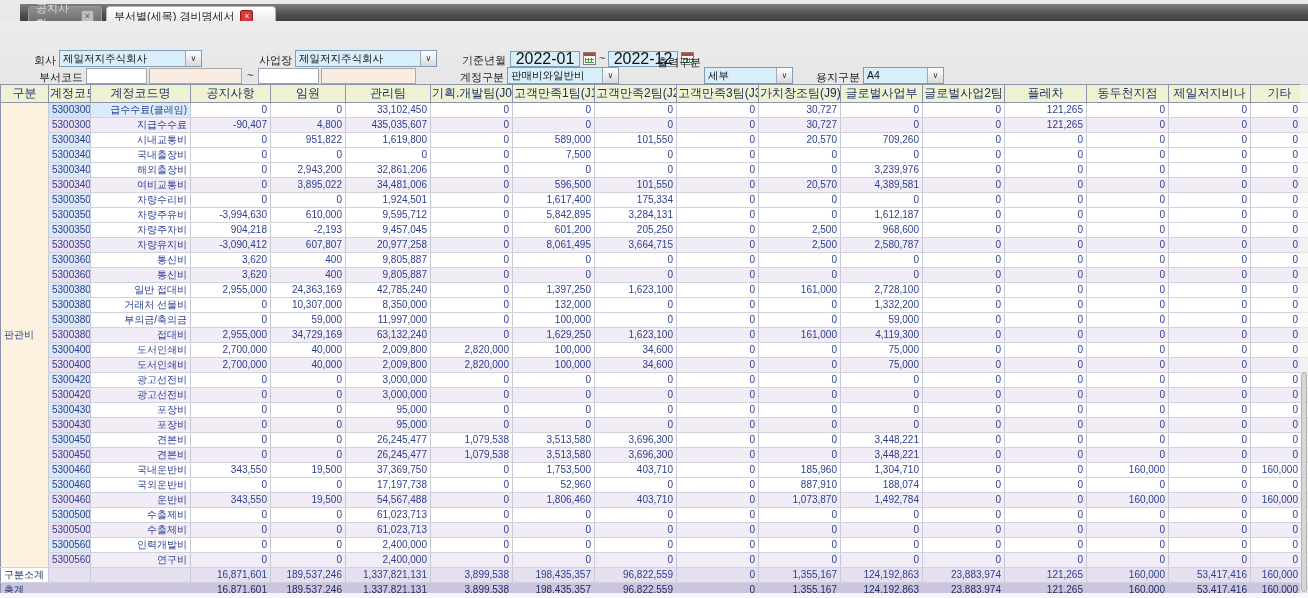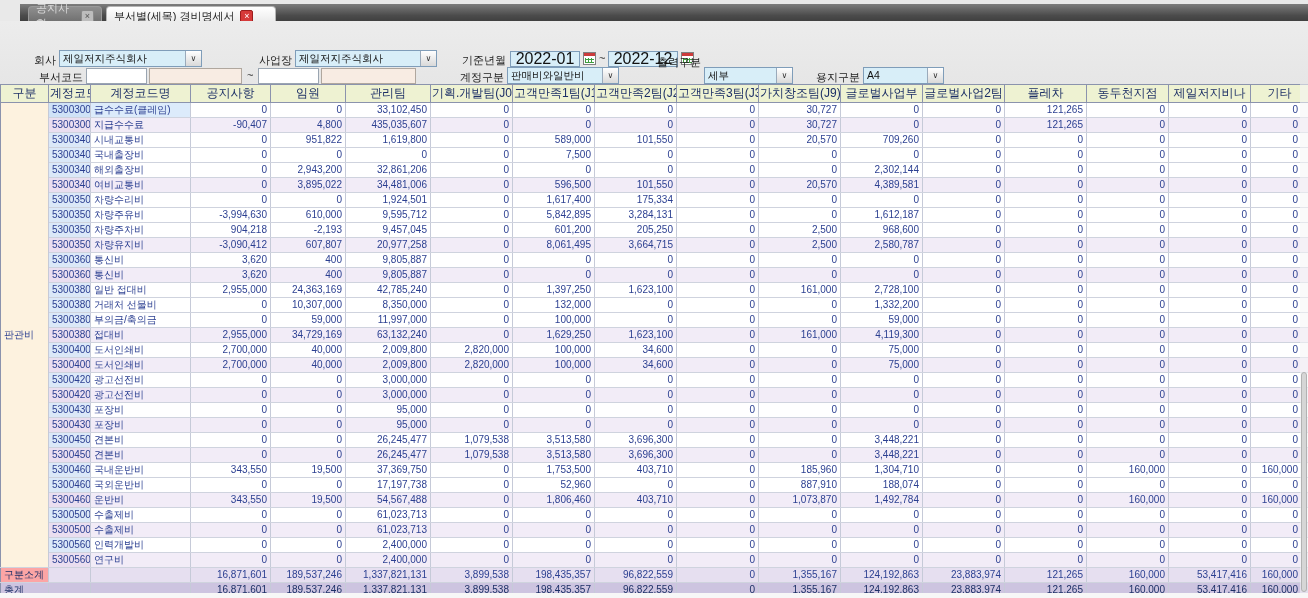--- a/index.html
+++ b/index.html
@@ -51,25 +51,25 @@
        border:1px solid #8b93ad;padding:0 1px;text-align:center;overflow:hidden;white-space:nowrap;cursor:pointer;}
   table.grid td{height:14px;line-height:14px;border-right:1px solid #c6cad8;border-bottom:1px solid #cfd3de;
        padding:0 3px;overflow:hidden;white-space:nowrap;color:#2b3f91;box-sizing:content-box;cursor:default;}
   table.grid td:last-child{padding-right:10px;}
   tr.r-normal{background:#ffffff;}
   tr.r-summary{background:#f2ecf7;}
   td.code{background:#dbe8f8;text-align:left;}
   tr.r-summary td.code{background:#eadef0;}
   tr.r-selected td.code{background:#cfe2f7;}
   tr.r-selected td.name{background:#dcebfb;}
-  td.name{}
+  td.name{text-align:right;}
   td.num{text-align:right;}
   td.group{background:#fdf2df;vertical-align:middle;text-align:left;padding-left:5px;color:#2a2a3a;}
   tr.r-subtotal td{background:#e6dff0;color:#2b3f91;}
-  tr.r-subtotal td.rowlabel{background:#fca5a5;color:#1c2f66;text-align:left;}
+  tr.r-subtotal td.rowlabel{background:#ffffff;color:#1c2f66;text-align:left;}
   tr.r-total td{background:#cdc4e0;color:#1c2f66;}
   tr.r-total td.rowlabel{text-align:left;}
   .bottom-strip{position:absolute;left:0;top:593px;width:1308px;height:5px;background:#f7f7f7;}
   .vscroll{position:absolute;right:0;top:84px;width:8px;height:509px;background:rgba(245,245,245,.55);}
   .vscroll .thumb{position:absolute;left:1px;right:1px;top:288px;height:218px;background:#d6d6d6;
        border:1px solid #b2b2b2;border-radius:3px;}
 </style>
 </head>
 <body>
 
@@ -250,21 +250,21 @@
             <td class="code">53003403</td>
             <td class="name">해외출장비</td>
             <td class="num">0</td>
             <td class="num">2,943,200</td>
             <td class="num">32,861,206</td>
             <td class="num">0</td>
             <td class="num">0</td>
             <td class="num">0</td>
             <td class="num">0</td>
             <td class="num">0</td>
-            <td class="num">2,302,144</td>
+            <td class="num">3,239,976</td>
             <td class="num">0</td>
             <td class="num">0</td>
             <td class="num">0</td>
             <td class="num">0</td>
             <td class="num">0</td>
           </tr>
           <tr class="r-summary">
             <td class="code">53003400</td>
             <td class="name">여비교통비</td>
             <td class="num">0</td>

